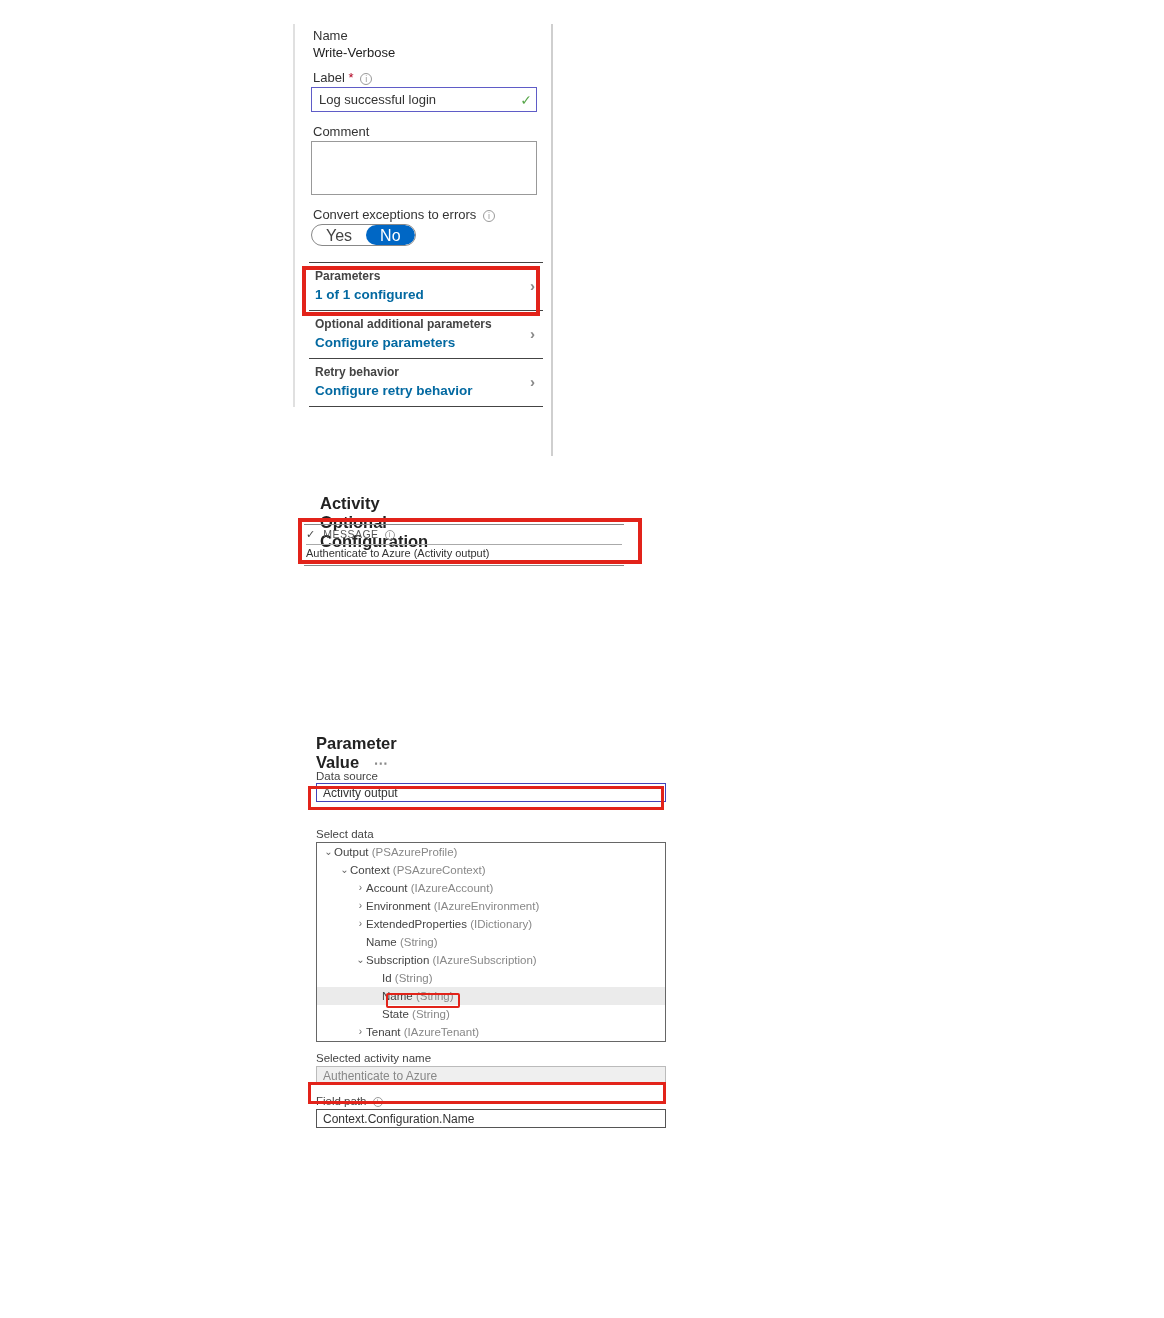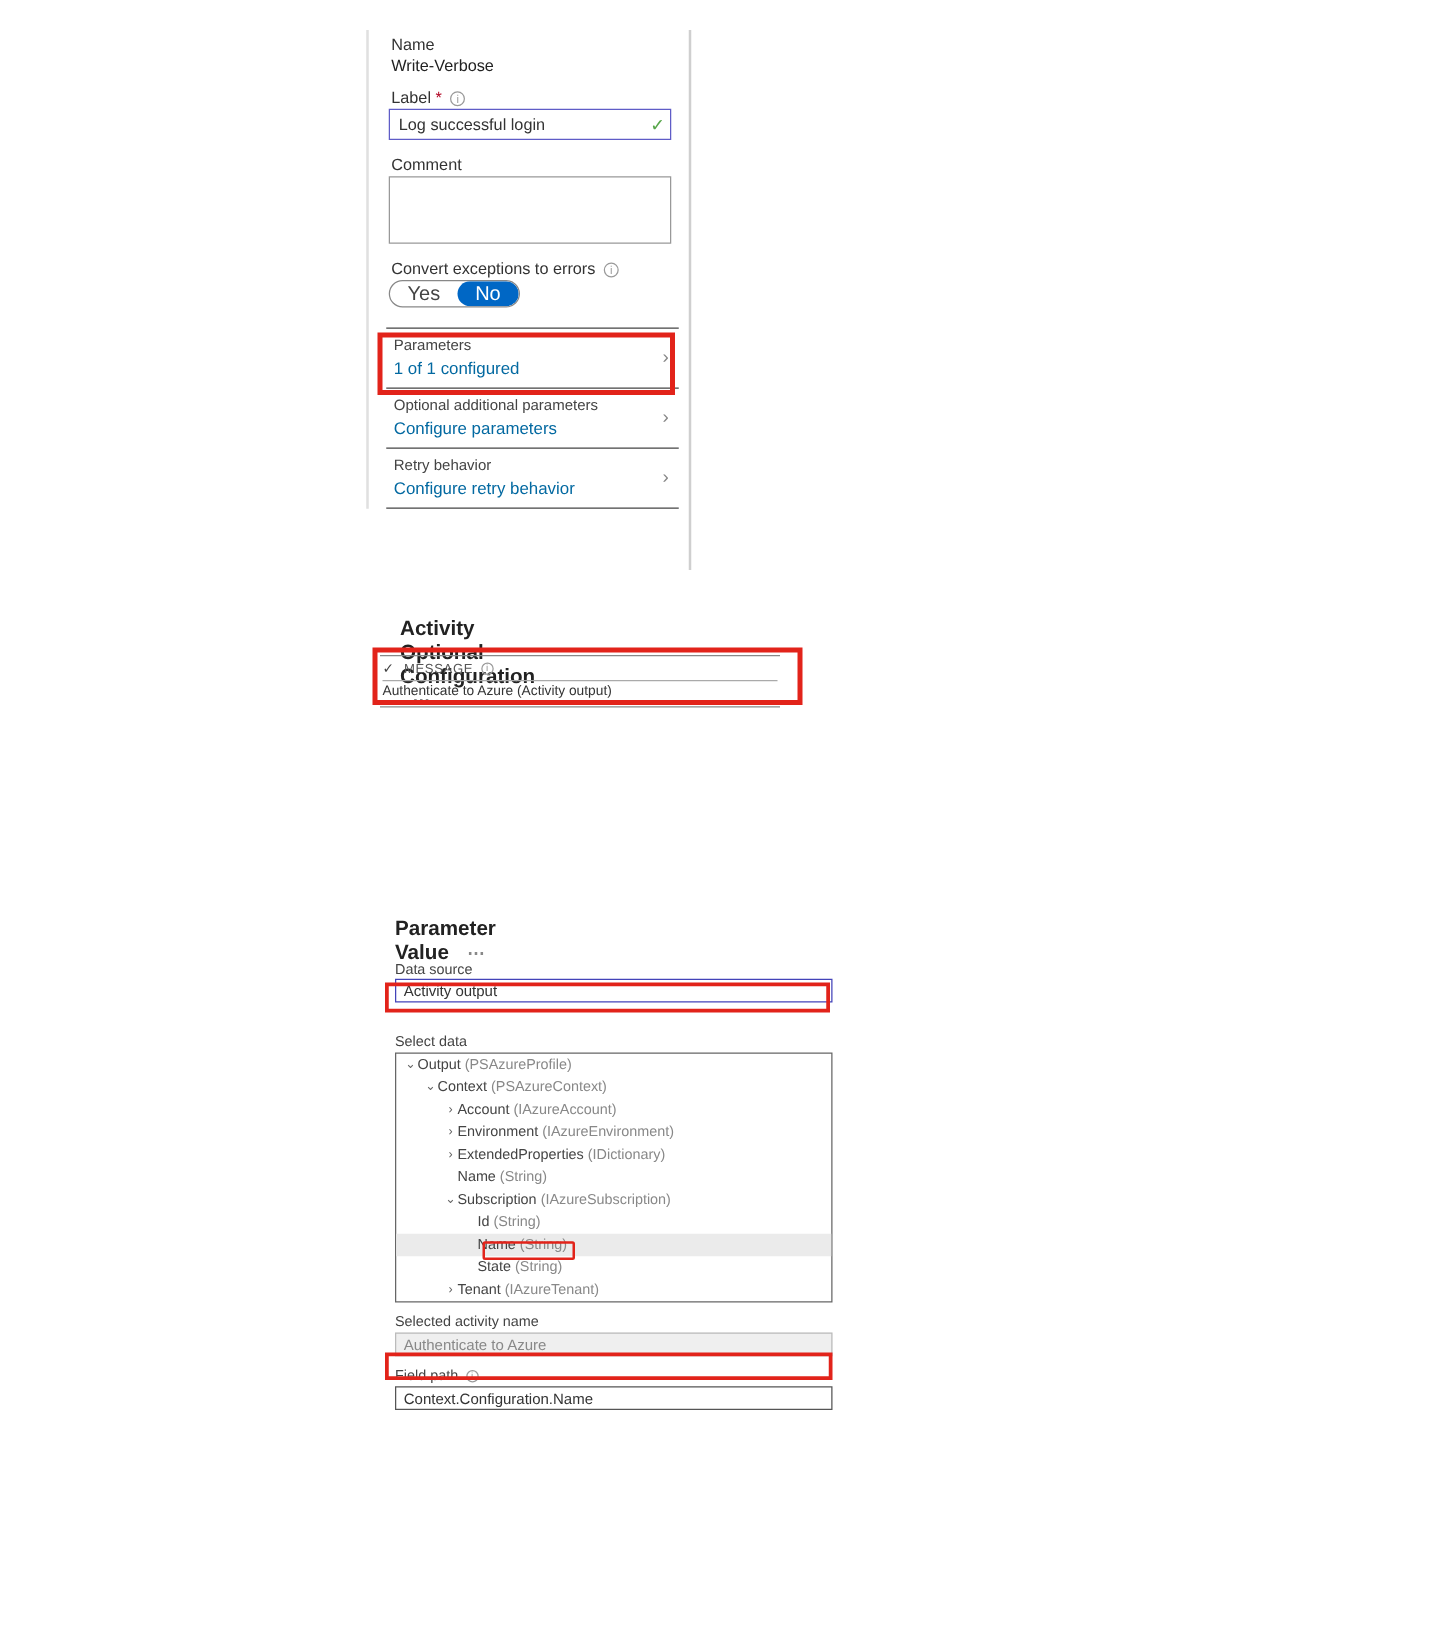--- a/index.html
+++ b/index.html
@@ -15,21 +15,21 @@
   .required-star { color:#b00020; }
   .info-icon { display:inline-block; width:12px; height:12px; border:1px solid #9a9a9a; border-radius:50%; color:#9a9a9a; font-size:9px; line-height:10px; text-align:center; vertical-align:middle; margin-left:3px;}
   .textinput { margin: 2px 10px 12px 16px; border:1px solid #5f5cc7; height:25px; position:relative; display:flex; align-items:center; padding:0 22px 0 7px;}
   .textinput .txt { font-size:13px; color:#333;}
   .check { position:absolute; right:4px; top:4px; color:#57a64a; font-size:14px;}
   .textarea { margin: 2px 10px 12px 16px; border:1px solid #999; height:54px;}
   .toggle-wrap { margin: 2px 0 16px 16px; display:flex; align-items:center;}
   .toggle-pill { display:flex; border:1px solid #888; border-radius:14px; overflow:hidden; height:22px;}
   .toggle-opt { font-size:16px; padding:0 14px; line-height:22px; color:#444;}
   .toggle-on { background:#0067c5; color:#fff; border-radius:12px;}
-  .param-row { margin: 0 4px 0 14px; border-top:1px solid #444; border-bottom:1px solid #444; padding:6px 4px 8px 6px; position:relative;}
+  .param-row { margin: 0 4px 0 14px; border-top:1px solid #444; border-bottom:1px solid #444; padding:6px 4px 8px 6px; position:relative;font-weight:bold;}
   .param-row .lab { font-size:12px; color:#444;}
   .param-row .sub { font-size:13.5px; color:#0369a1; margin-top:4px;}
   .chev { position:absolute; right:8px; top:14px; color:#888; font-size:15px;}
   .redbox1 { position:absolute; border:4px solid #e2231a; left:302px; top:266px; width:238px; height:50px; pointer-events:none;}
 
   
   .panel2-title { position:absolute; left:320px; top:494px; font-size:16.5px; font-weight:600; color:#222;}
   .ellips { color:#888; font-size:14px; letter-spacing:2px; margin-left:10px;}
   .msgrow-wrap { position:absolute; left:304px; top:524px; width:320px; }
   .msgrow { border-top:1px solid #888; border-bottom:1px solid #888; padding:3px 2px 3px 2px;}

